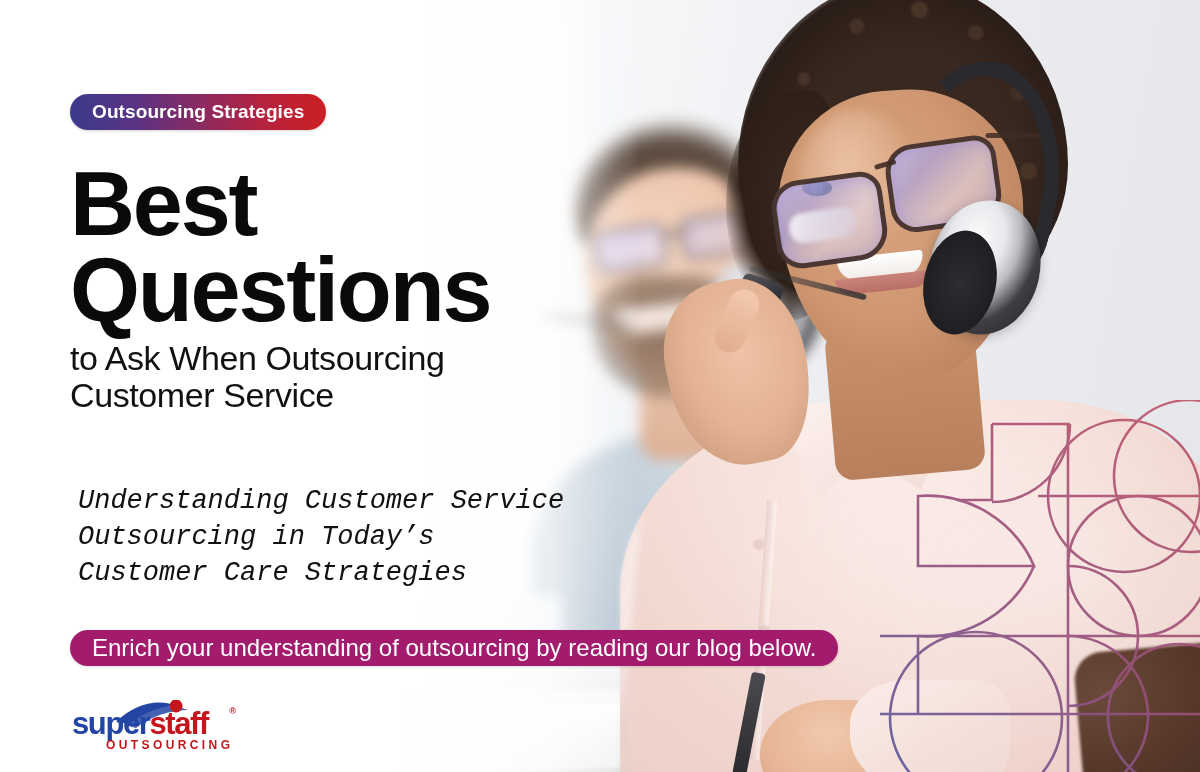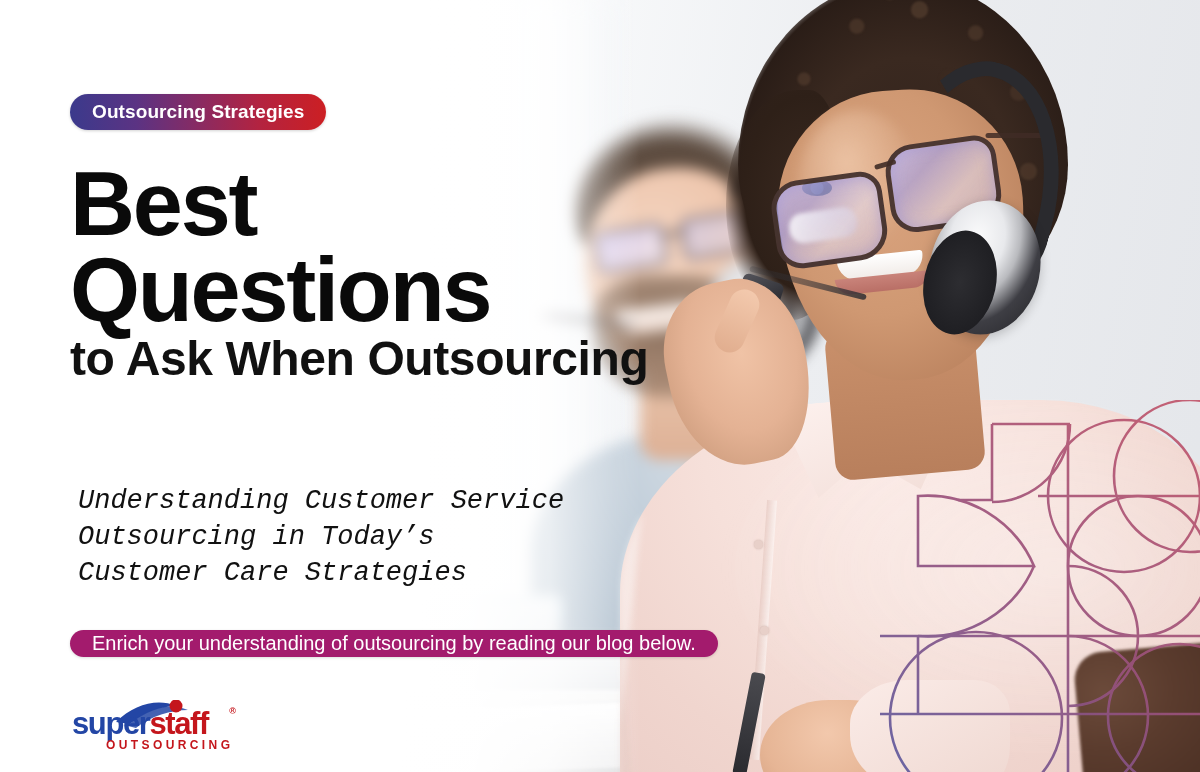--- a/index.html
+++ b/index.html
@@ -368,50 +368,50 @@
     width: 600px;
     color:#0a0a0a;
     font-weight: 700;
     font-size: 90px;
     line-height: .95;
     letter-spacing: -2.2px;
   }
   .headline .hl-line { display:block; }
 
   .subhead {
-    position:absolute; left:70px; top:333px;
+    position:absolute; left:70px; top:340px;
     width: 600px;
     color:#111111;
-    font-weight: 700;
-    font-size: 48px;
+    font-weight: 400;
+    font-size: 34px;
     line-height: 1.1;
     letter-spacing: -.4px;
   }
   .subhead .sh-line { display:block; }
 
   .tagline {
     position:absolute; left:78px; top:484px;
     width: 560px;
     color:#111111;
     font-family: Liberation Mono, monospace;
     font-style: italic;
     font-size: 27px;
     line-height: 1.33;
   }
   .tagline .tg-line { display:block; }
 
   .cta {
     position:absolute; left:70px; top:630px;
-    height:27px;
+    height:36px;
     padding: 0 22px;
     display:flex; align-items:center;
     border-radius: 20px;
     background: #A31B6D;
     color:#ffffff;
-    font-size: 20px;
+    font-size: 24px;
     font-weight: 400;
     white-space: nowrap;
     box-shadow: 0 1px 3px rgba(0,0,0,.14);
   }
 
   
   .logo { position:absolute; left:72px; top:700px; width:162px; height:46px; }
   .logo-word {
     position:absolute; left:0; top:8px;
     font-size: 31px; font-weight: 800; letter-spacing: -1.4px;
@@ -556,20 +556,21 @@
       <span>Outsourcing Strategies</span>
     </div>
 
     <div class="headline">
       <span class="hl-line">Best</span>
       <span class="hl-line">Questions</span>
     </div>
 
     <div class="subhead">
       <span class="sh-line">to Ask When Outsourcing</span>
+      <span class="sh-line">Customer Service</span>
     </div>
 
     <div class="tagline">
       <span class="tg-line">Understanding Customer Service</span>
       <span class="tg-line">Outsourcing in Today’s</span>
       <span class="tg-line">Customer Care Strategies</span>
     </div>
 
     <div class="cta">
       <span>Enrich your understanding of outsourcing by reading our blog below.</span>

